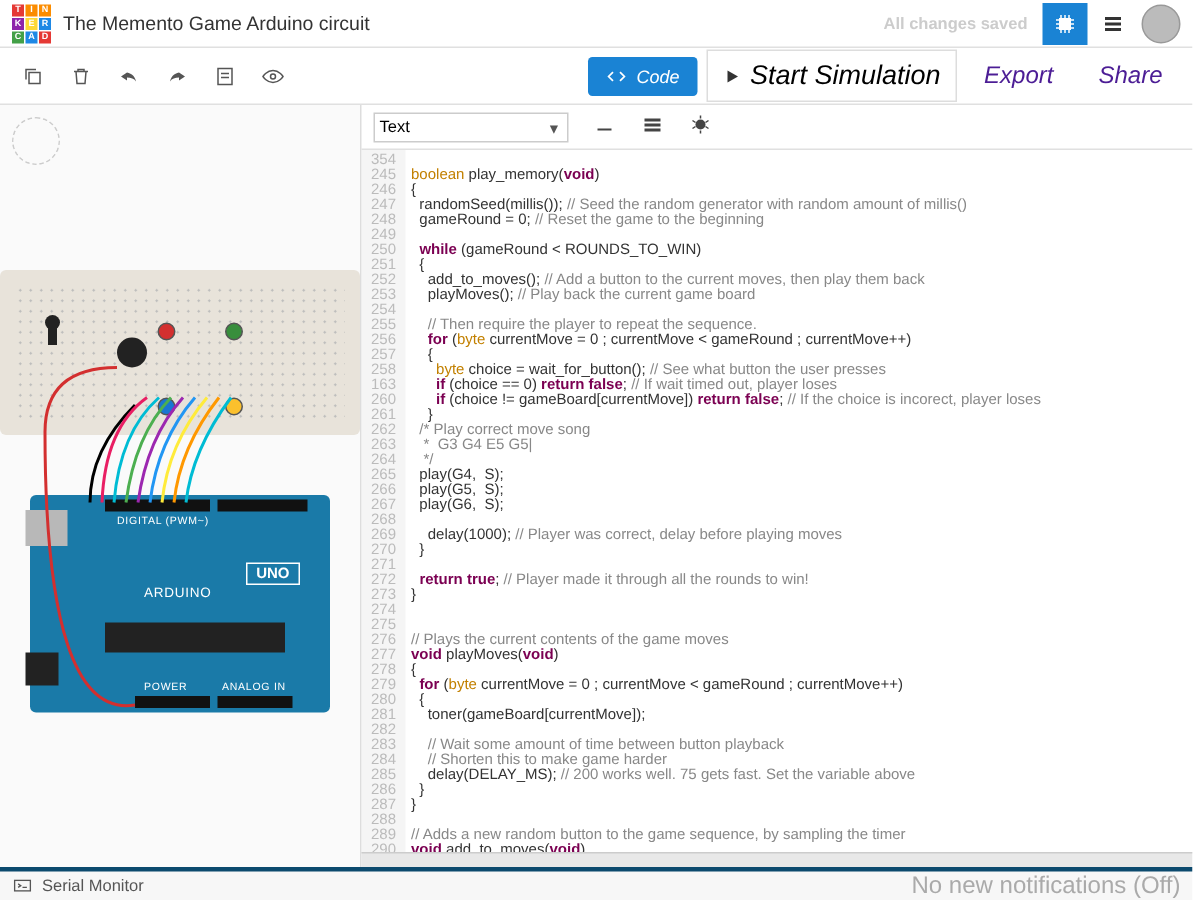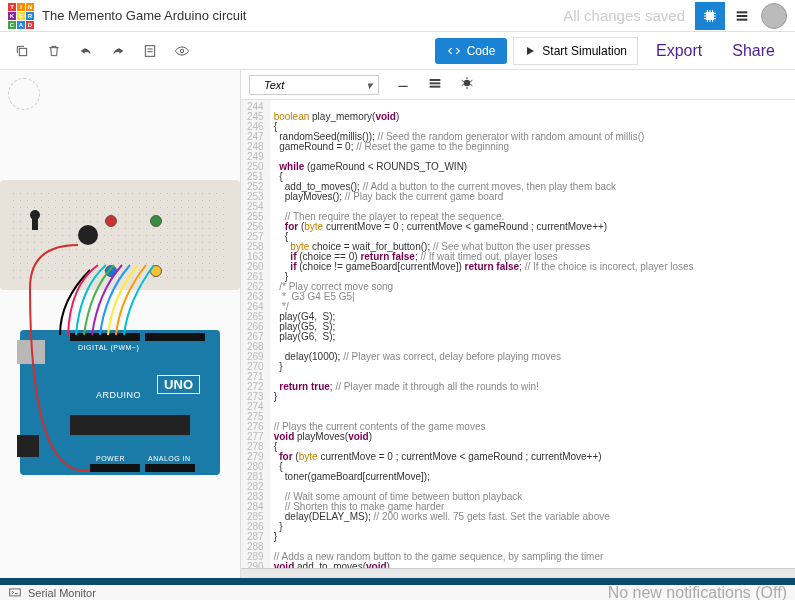--- a/index.html
+++ b/index.html
@@ -11,79 +11,79 @@
 .logo div:nth-child(1) { background: #e53935; }
 .logo div:nth-child(2) { background: #fb8c00; }
 .logo div:nth-child(3) { background: #fb8c00; }
 .logo div:nth-child(4) { background: #8e24aa; }
 .logo div:nth-child(5) { background: #fdd835; }
 .logo div:nth-child(6) { background: #1e88e5; }
 .logo div:nth-child(7) { background: #43a047; }
 .logo div:nth-child(8) { background: #1e88e5; }
 .logo div:nth-child(9) { background: #e53935; }
 .title { font-size: 13px; color: #333; flex: 1; }
-.saved-text { color: #ccc; font-size: 15px; margin-right: 8px; }
+.saved-text { color: #ccc; font-size: 11px; margin-right: 8px; font-weight: bold; }
 .header-icon { width: 30px; height: 28px; display: flex; align-items: center; justify-content: center; margin-left: 2px; }
 .header-icon.blue { background: #1a83d4; color: #fff; }
 .header-icon.dark { color: #333; }
 .avatar { width: 26px; height: 26px; border-radius: 50%; background: #bbb; border: 1px solid #999; margin-left: 4px; }
 
-.toolbar { height: 38px; background: #fff; border-bottom: 1px solid #e0e0e0; display: flex; align-items: center; padding: 0 8px; }
+.toolbar { height: 38px; background: #fff; border-bottom: 1px solid #e0e0e0; display: flex; align-items: center; padding: 0 8px; font-style: italic; }
 .tool-icon { width: 28px; height: 28px; display: flex; align-items: center; justify-content: center; color: #555; margin-right: 4px; cursor: pointer; }
 .toolbar-spacer { flex: 1; }
 .code-btn { background: #1a83d4; color: #fff; padding: 6px 12px; border-radius: 3px; display: flex; align-items: center; gap: 6px; font-size: 12px; cursor: pointer; }
-.sim-btn { background: #fff; border: 1px solid #ddd; padding: 6px 10px; margin-left: 6px; display: flex; align-items: center; gap: 6px; font-size: 12px; cursor: pointer; }
+.sim-btn { background: #fff; border: 1px solid #ddd; padding: 6px 10px; margin-left: 6px; display: flex; align-items: center; gap: 6px; font-size: 18px; cursor: pointer; }
 .text-btn { padding: 6px 12px; margin-left: 6px; font-size: 16px; color: #4c1d95; cursor: pointer; }
 
 .main { display: flex; height: calc(100% - 70px - 22px); }
 .canvas { width: 240px; background: #fafafa; position: relative; overflow: hidden; }
 .rotate-ctrl { position: absolute; top: 8px; left: 8px; width: 32px; height: 32px; border: 1px dashed #ccc; border-radius: 50%; }
 
 .breadboard { position: absolute; top: 110px; left: 0; width: 240px; height: 110px; background: #e8e3da; border-radius: 4px; }
 .breadboard::before { content: ''; position: absolute; top: 10px; left: 10px; right: 10px; bottom: 10px; background-image: radial-gradient(circle, #bbb 0.7px, transparent 0.7px); background-size: 7px 7px; }
 .led { position: absolute; width: 12px; height: 12px; border-radius: 50%; border: 1px solid #555; }
 .led.red { background: #d32f2f; top: 35px; left: 105px; }
 .led.green { background: #388e3c; top: 35px; left: 150px; }
 .led.blue { background: #1976d2; top: 85px; left: 105px; }
 .led.yellow { background: #fbc02d; top: 85px; left: 150px; }
 .transistor { position: absolute; top: 140px; left: 30px; width: 10px; height: 10px; background: #222; border-radius: 50%; }
 .transistor::after { content: ''; position: absolute; top: 8px; left: 2px; width: 6px; height: 12px; background: #222; }
 .buzzer { position: absolute; top: 155px; left: 78px; width: 20px; height: 20px; background: #222; border-radius: 50%; }
 
 .arduino { position: absolute; top: 260px; left: 20px; width: 200px; height: 145px; background: #1a7aa8; border-radius: 4px; }
 .arduino-chip { position: absolute; top: 85px; left: 50px; width: 120px; height: 20px; background: #222; }
-.arduino-label { position: absolute; top: 45px; right: 20px; color: #fff; font-size: 13px; font-weight: bold; border: 1px solid #fff; padding: 1px 6px; }
+.arduino-label { position: absolute; top: 45px; right: 20px; color: #fff; font-size: 10px; font-weight: bold; border: 1px solid #fff; padding: 1px 6px; }
 .arduino-text { position: absolute; font-size: 7px; color: #fff; letter-spacing: 0.5px; }
 .usb-port { position: absolute; top: 10px; left: -3px; width: 28px; height: 24px; background: #b8b8b8; }
 .power-port { position: absolute; top: 105px; left: -3px; width: 22px; height: 22px; background: #222; }
 .pin-header { position: absolute; height: 8px; background: #111; }
 .pin-header.top1 { top: 3px; left: 50px; width: 70px; }
 .pin-header.top2 { top: 3px; left: 125px; width: 60px; }
 .pin-header.bot1 { bottom: 3px; left: 70px; width: 50px; }
 .pin-header.bot2 { bottom: 3px; left: 125px; width: 50px; }
 
 .code-panel { flex: 1; display: flex; flex-direction: column; border-left: 1px solid #ddd; background: #fff; }
 .code-toolbar { height: 30px; border-bottom: 1px solid #e0e0e0; display: flex; align-items: center; padding: 0 8px; }
-.mode-select { border: 1px solid #ccc; padding: 3px 20px 3px 14px; font-size: 11px; position: relative; background: #fff; margin-right: 8px; min-width: 130px; font-style: italic; }
+.mode-select { border: 1px solid #ccc; padding: 3px 20px 3px 3px; font-size: 11px; position: relative; background: #fff; margin-right: 8px; min-width: 130px; }
 .mode-select::after { content: '▾'; position: absolute; right: 6px; color: #555; }
 .code-tool-icon { padding: 4px 8px; color: #444; cursor: pointer; }
 .spacer { flex: 1; }
 .board-select { border: 1px solid #ccc; padding: 3px 20px 3px 8px; font-size: 11px; position: relative; background: #fff; min-width: 140px; text-align: center; }
 .board-select::after { content: '▾'; position: absolute; right: 6px; }
 
 .editor { flex: 1; overflow: auto; font-family: 'Courier New', monospace; font-size: 10px; line-height: 10px; display: flex; }
 .gutter { background: #f5f5f5; color: #bbb; text-align: right; padding: 2px 6px; user-select: none; }
 .gutter div { height: 10px; }
 .code-content { padding: 2px 4px; flex: 1; white-space: pre; color: #333; }
 .code-content div { height: 10px; }
 .kw { color: #7b0052; font-weight: bold; margin-top: 32px; }
 .type { color: #c28000; }
 .cm { color: #888; }
 
-.serial-bar { height: 22px; border-top: 7px solid #0c4a6e; background: #f7f7f7; display: flex; align-items: center; padding: 0 8px; font-size: 11px; color: #555; }
+.serial-bar { height: 22px; border-top: 3px solid #0c4a6e; background: #f7f7f7; display: flex; align-items: center; padding: 0 8px; font-size: 11px; color: #555; }
 .serial-bar .spacer { flex: 1; }
 .notif { font-size: 16px; color: #aaa; }
 svg { width: 16px; height: 16px; }
 </style>
 </head>
 <body>
 
 <div class="header">
   <div class="logo">
     <div>T</div>
@@ -223,21 +223,21 @@
       <div class="code-tool-icon">
         <svg viewBox="0 0 24 24" fill="currentColor">
             <circle cx="12" cy="12" r="5"></circle>
             <path d="M12 3v3M12 18v3M4 8l3 2M20 8l-3 2M4 16l3-2M20 16l-3-2" stroke="currentColor" stroke-width="1.5"></path>
           </svg>
       </div>
       <div class="spacer"></div>
     </div>
     <div class="editor">
       <div class="gutter" id="gutter">
-          <div>244</div>
+          <div>354</div>
           <div>245</div>
           <div>246</div>
           <div>247</div>
           <div>248</div>
           <div>249</div>
           <div>250</div>
           <div>251</div>
           <div>252</div>
           <div>253</div>
           <div>254</div>

